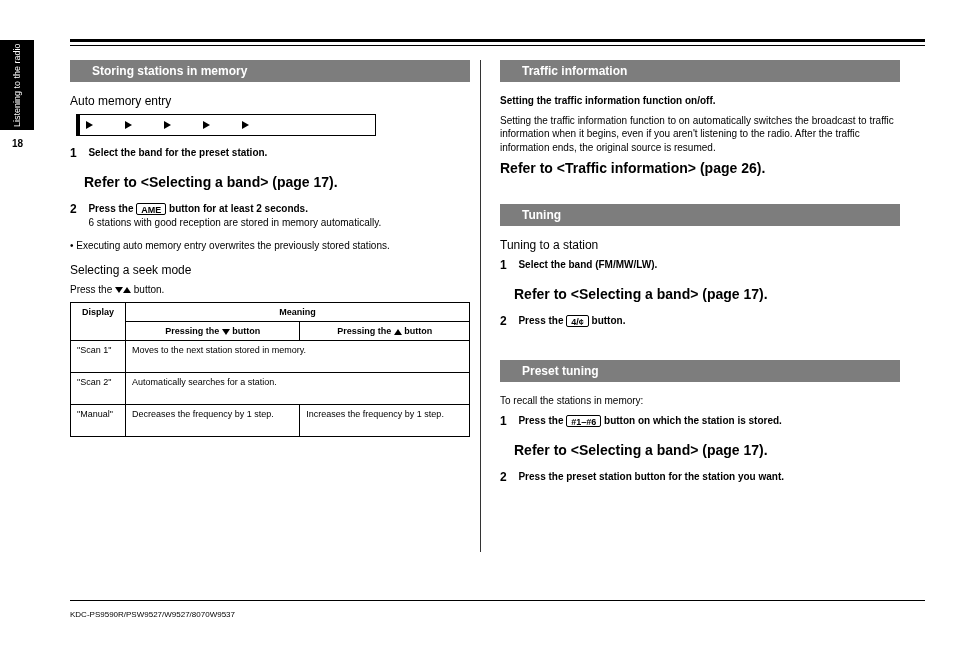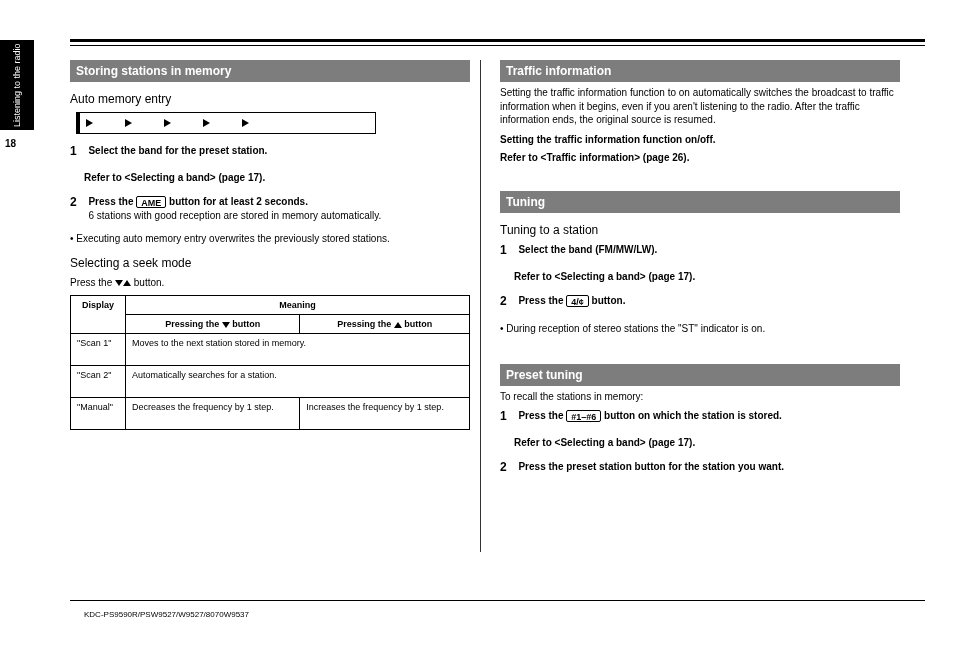--- a/index.html
+++ b/index.html
@@ -1,45 +1,45 @@
 <!DOCTYPE html>
 <html><head>
 <meta charset="utf-8">
 <style>
   * { box-sizing: border-box; margin: 0; padding: 0; }
   body { font-family: Arial, Helvetica, sans-serif; background: #fff; width: 954px; height: 672px; position: relative; }
   .page { position: absolute; left: 0; top: 0; width: 954px; height: 672px; }
   .tab { position: absolute; left: 0; top: 40px; width: 34px; height: 90px; background: #000; color: #fff; writing-mode: vertical-rl; text-orientation: mixed; font-size: 9px; display: flex; align-items: center; justify-content: center; transform: rotate(180deg); }
-  .page-num { position: absolute; left: 5px; top: 138px; font-size: 10px; color: #000; font-weight: bold; }
+  .page-num { position: absolute; left: 12px; top: 138px; font-size: 10px; color: #000; font-weight: bold; }
   .rule1 { position: absolute; left: 70px; top: 39px; width: 855px; height: 0; border-top: 3px solid #000; }
   .rule2 { position: absolute; left: 70px; top: 45px; width: 855px; height: 0; border-top: 1px solid #000; }
   .col { position: absolute; top: 60px; width: 400px; }
   .col.left { left: 70px; }
   .col.right { left: 500px; }
   .vdiv { position: absolute; left: 480px; top: 60px; width: 0; height: 492px; border-left: 1px solid #333; }
-  .bar { background: #7d7d7d; color: #fff; font-size: 12px; font-weight: bold; padding: 4px 6px; margin-bottom: 4px; }
+  .bar { background: #7d7d7d; color: #fff; font-size: 12px; font-weight: bold; padding: 4px 22px; margin-bottom: 12px; }
   .section-title { font-size: 12px; font-weight: normal; margin: 10px 0 6px 0; }
   .body-text { font-size: 10px; line-height: 1.35; margin-bottom: 6px; }
-  .ref { font-size: 10px; font-weight: bold; margin: 2px 0 12px 0; }
+  .ref { font-size: 14px; font-weight: bold; margin: 2px 0 12px 0; }
   .keybox { display: inline-block; border: 1.5px solid #000; border-radius: 2px; padding: 0 4px; font-size: 9px; height: 12px; line-height: 12px; text-align: left; vertical-align: middle; }
   .search-box { border: 1px solid #000; border-left: 4px solid #000; width: 300px; height: 22px; margin: 2px 0 10px 6px; display: flex; align-items: center; padding-left: 6px; }
   .search-box .tri { width: 0; height: 0; border-left: 7px solid #000; border-top: 4px solid transparent; border-bottom: 4px solid transparent; margin-right: 32px; }
   .tbl { border-collapse: collapse; width: 400px; margin-top: 0; }
   .tbl th, .tbl td { border: 1px solid #000; padding: 4px 6px; font-size: 9px; vertical-align: top; }
   .tbl th { font-weight: bold; text-align: center; height: 16px; }
   .tbl td { height: 32px; }
   .arrow-up { display: inline-block; width: 0; height: 0; border-left: 4px solid transparent; border-right: 4px solid transparent; border-bottom: 6px solid #000; vertical-align: middle; }
   .arrow-down { display: inline-block; width: 0; height: 0; border-left: 4px solid transparent; border-right: 4px solid transparent; border-top: 6px solid #000; vertical-align: middle; }
   .step { margin-bottom: 10px; }
   .step-num { display: inline-block; width: 14px; font-size: 12px; font-weight: bold; vertical-align: top; }
   .step-body { display: inline-block; width: 370px; vertical-align: top; font-size: 10px; line-height: 1.35; }
   .step-body b { font-weight: bold; }
   .right-block { margin-bottom: 28px; }
   .footer-rule { position: absolute; left: 70px; top: 600px; width: 855px; border-top: 1px solid #000; }
-  .footer-brand { position: absolute; left: 84px; top: 610px; font-size: 8px; }
+  .footer-brand { position: absolute; left: 70px; top: 610px; font-size: 8px; }
 </style>
 </head>
 <body>
 
 <div class="page">
   <div class="tab">Listening to the radio</div>
   <div class="page-num">18</div>
   <div class="rule1"></div>
   <div class="rule2"></div>
   <div class="vdiv"></div>
@@ -101,40 +101,39 @@
         <td>Decreases the frequency by 1 step.</td>
         <td>Increases the frequency by 1 step.</td>
       </tr>
     </tbody>
       </table>
   </div>
 
   <div class="col right">
     <div class="right-block">
       <div class="bar">Traffic information</div>
+      <div class="body-text"><b>Setting the traffic information function on/off.</b></div>
       <div class="body-text">Setting the traffic information function to on automatically switches the broadcast to traffic information when it begins, even if you aren't listening to the radio. After the traffic information ends, the original source is resumed.</div>
-      <div class="body-text"><b>Setting the traffic information function on/off.</b></div>
       <div class="ref">Refer to &lt;Traffic information&gt; (page 26).</div>
     </div>
 
     <div class="right-block">
       <div class="bar">Tuning</div>
       <div class="section-title">Tuning to a station</div>
       <div class="step">
         <span class="step-num">1</span>
         <span class="step-body"><b>Select the band (FM/MW/LW).</b></span>
       </div>
       <div class="ref" style="margin-left:14px">Refer to &lt;Selecting a band&gt; (page 17).</div>
       <div class="step">
         <span class="step-num">2</span>
         <span class="step-body">
           <b><span>Press the </span><span class="keybox">4/¢</span><span> button.</span></b>
         </span>
       </div>
-      <div class="body-text">• During reception of stereo stations the "ST" indicator is on.</div>
     </div>
 
     <div class="right-block">
       <div class="bar">Preset tuning</div>
       <div class="body-text">To recall the stations in memory:</div>
       <div class="step">
         <span class="step-num">1</span>
         <span class="step-body">
           <b><span>Press the </span><span class="keybox">#1–#6</span><span> button on which the station is stored.</span></b>
         </span>

